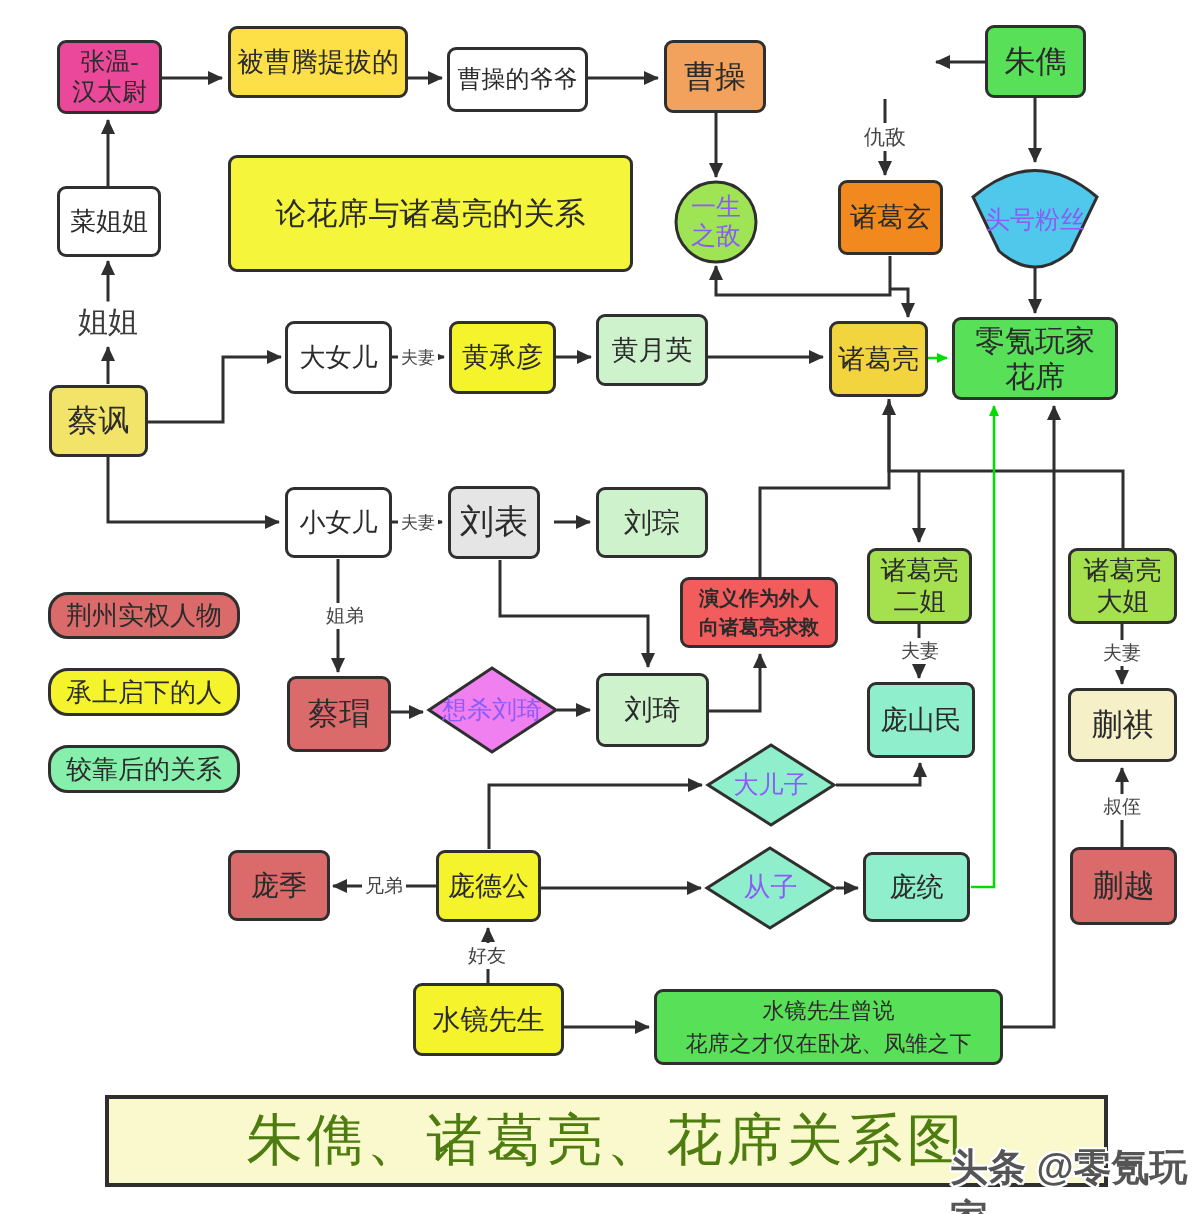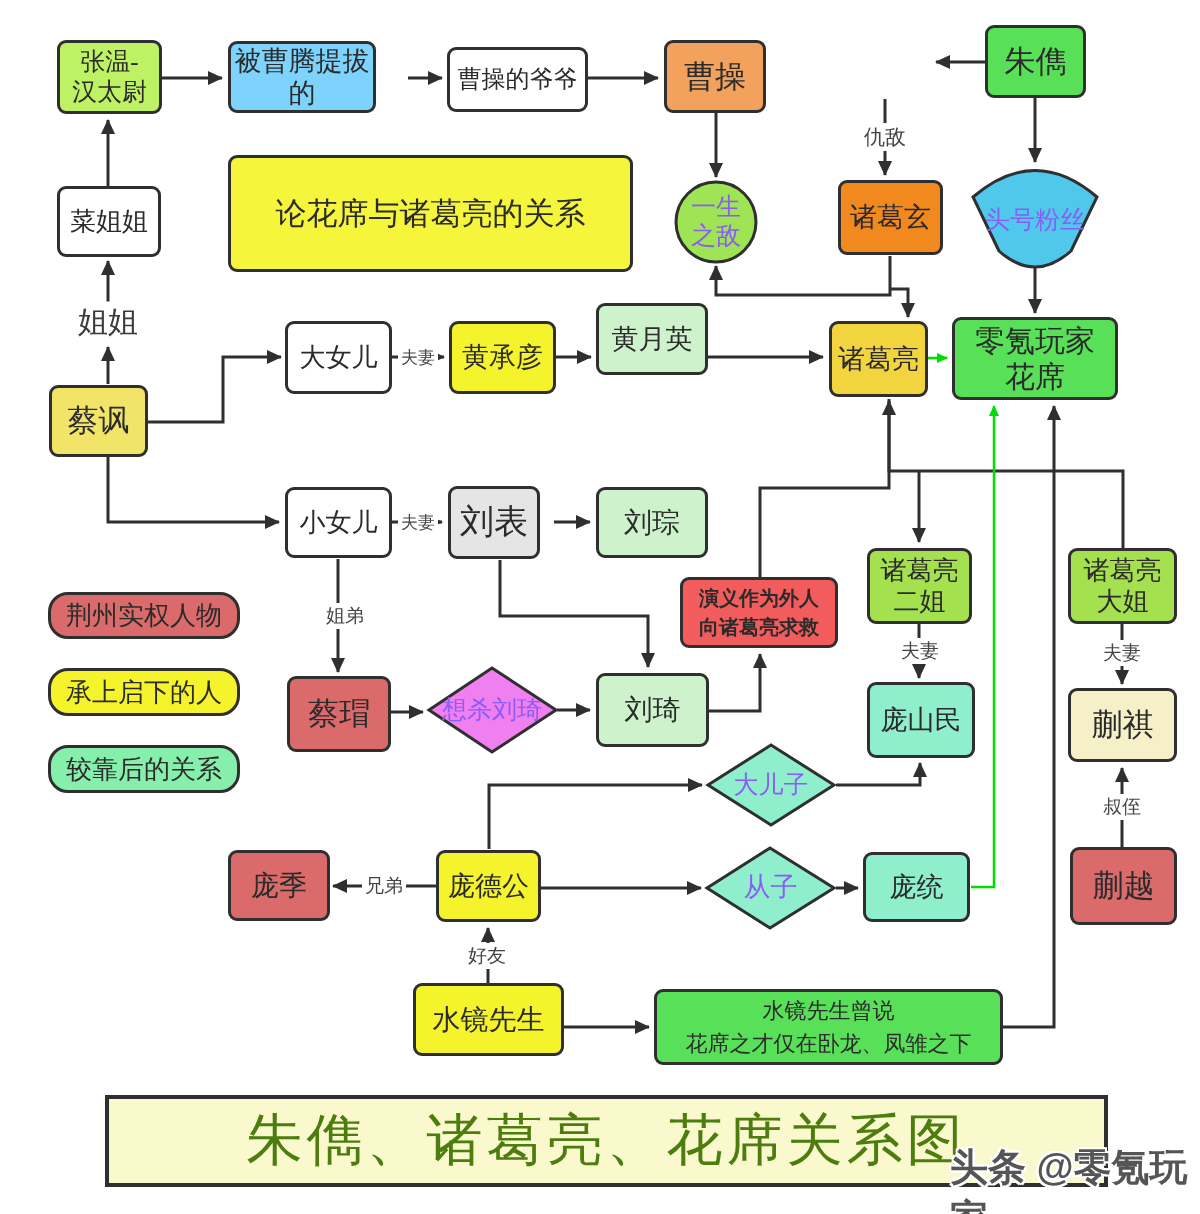--- a/index.html
+++ b/index.html
@@ -84,33 +84,33 @@
       <path marker-end="url(#ag)" d="M971,887 H994 V406"></path>
     </g>
 
     <circle cx="716" cy="222" r="40" fill="#9FE455" stroke="#2f2f2f" stroke-width="3"></circle>
     <path d="M973,197 Q1035,144 1097,197 L1071,251 Q1035,283 999,251 Z" fill="#4FC8EC" stroke="#2f2f2f" stroke-width="3"></path>
     <polygon points="492,668 556,710 492,752 429,710" fill="#F07FF0" stroke="#2f2f2f" stroke-width="3"></polygon>
     <polygon points="771,745 834,785 771,825 708,785" fill="#8FEECC" stroke="#2f2f2f" stroke-width="3"></polygon>
     <polygon points="770,848 834,888 770,928 707,888" fill="#8FEECC" stroke="#2f2f2f" stroke-width="3"></polygon>
   </svg>
 
-  <div class="node" style="left:57px;top:40px;width:105px;height:74px;font-size:25px;background:#bef264">张温-
+  <div class="node" style="left:57px;top:40px;width:105px;height:74px;font-size:25px;background:#ec4899">张温-
 汉太尉</div>
-  <div class="node" style="left:228px;top:41px;width:148px;height:72px;font-size:27px;background:#7dd3fc">被曹腾提拔的</div>
+  <div class="node" style="left:228px;top:26px;width:180px;height:72px;font-size:27px;background:#fde047">被曹腾提拔的</div>
   <div class="node" style="left:447px;top:47px;width:141px;height:65px;font-size:24px;background:#ffffff">曹操的爷爷</div>
   <div class="node" style="left:664px;top:40px;width:102px;height:73px;font-size:31px;background:#F2A25C">曹操</div>
   <div class="node" style="left:985px;top:25px;width:101px;height:73px;font-size:31px;background:#58E058">朱儁</div>
   <div class="node" style="left:57px;top:186px;width:104px;height:71px;font-size:26px;background:#ffffff">菜姐姐</div>
   <div class="node" style="left:228px;top:155px;width:405px;height:117px;font-size:31px;background:#F5F53C">论花席与诸葛亮的关系</div>
   <div class="node" style="left:838px;top:180px;width:105px;height:75px;font-size:27px;background:#F2891F">诸葛玄</div>
   <div class="node" style="left:49px;top:385px;width:99px;height:72px;font-size:31px;background:#F2E468">蔡讽</div>
   <div class="node" style="left:285px;top:321px;width:107px;height:73px;font-size:26px;background:#ffffff">大女儿</div>
   <div class="node" style="left:449px;top:321px;width:107px;height:73px;font-size:27px;background:#F4F32C">黄承彦</div>
-  <div class="node" style="left:596px;top:303px;width:112px;height:72px;font-size:27px;background:#CDF2CC">黄月英</div>
+  <div class="node" style="left:596px;top:314px;width:112px;height:72px;font-size:27px;background:#CDF2CC">黄月英</div>
   <div class="node" style="left:829px;top:321px;width:99px;height:76px;font-size:27px;background:#F2D53E">诸葛亮</div>
   <div class="node" style="left:952px;top:317px;width:166px;height:83px;font-size:30px;background:#58E058">零氪玩家
 花席</div>
   <div class="node" style="left:285px;top:487px;width:107px;height:71px;font-size:26px;background:#ffffff">小女儿</div>
   <div class="node" style="left:448px;top:486px;width:92px;height:73px;font-size:34px;background:#e5e5e5">刘表</div>
   <div class="node" style="left:596px;top:487px;width:112px;height:71px;font-size:28px;background:#CDF2CC">刘琮</div>
   <div class="node" style="left:680px;top:577px;width:158px;height:71px;font-size:20px;font-weight:bold;line-height:1.45;background:#F25C5C">演义作为外人
 向诸葛亮求救</div>
   <div class="node" style="left:867px;top:548px;width:105px;height:76px;font-size:26px;background:#A5E04E">诸葛亮
 二姐</div>

